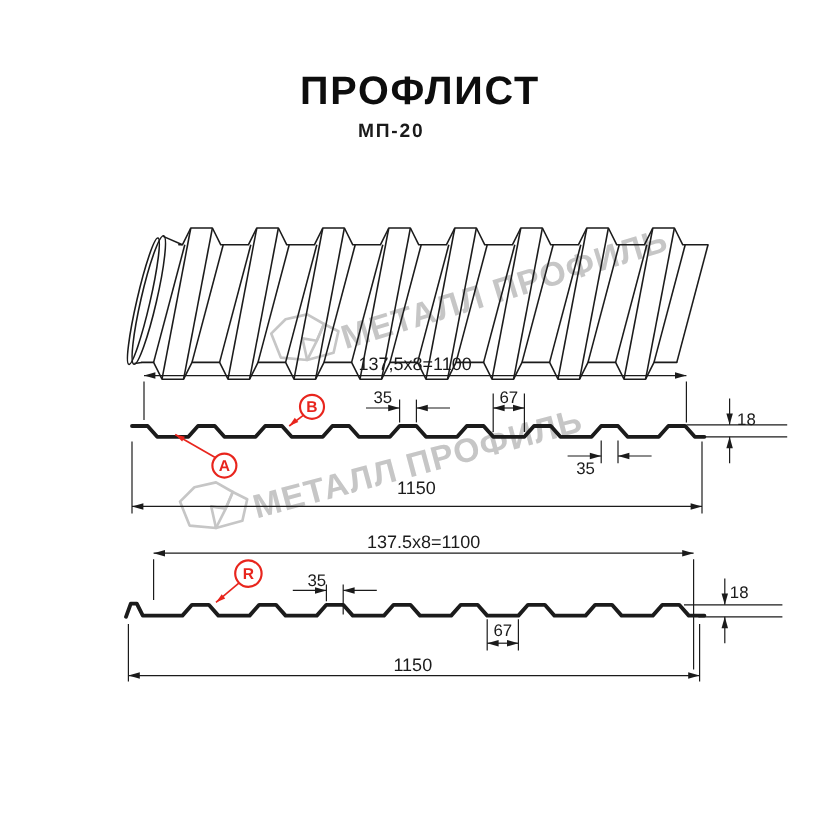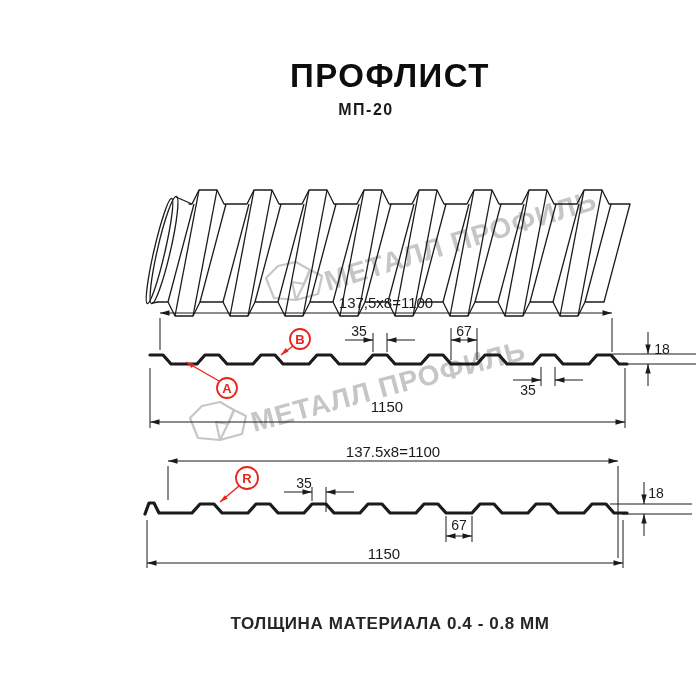--- a/index.html
+++ b/index.html
@@ -1,20 +1,20 @@
 <!DOCTYPE html>
 <html><head>
 <meta charset="utf-8">
 <style>
   html,body{margin:0;padding:0;}
   body{
     width:700px;height:700px;background:#ffffff;position:relative;overflow:hidden;
     font-family:"Liberation Sans", sans-serif;
   }
-  .page{position:absolute;inset:0;margin-left:40px;}
+  .page{position:absolute;inset:0;}
   .title{
     position:absolute;top:57px;left:0;width:700px;text-align:center;
     font-size:33px;font-weight:800;letter-spacing:1.5px;color:#0d0d0d;
   }
   .subtitle{
     position:absolute;top:101px;left:0;width:652px;text-align:center;
     font-size:16px;font-weight:600;letter-spacing:1.5px;color:#1a1a1a;
   }
   .footer{
     position:absolute;top:614px;left:0;width:700px;text-align:center;
@@ -172,14 +172,13 @@
         <text x="264" y="488" text-anchor="middle" font-size="14" fill="#1b1b1b" font-weight="400" letter-spacing="0">35</text>
         <text x="419" y="530" text-anchor="middle" font-size="14" fill="#1b1b1b" font-weight="400" letter-spacing="0">67</text>
         <text x="616" y="498" text-anchor="middle" font-size="14" fill="#1b1b1b" font-weight="400" letter-spacing="0">18</text>
         <circle cx="207" cy="478" r="11" fill="none" stroke="#e8251d" stroke-width="1.8"></circle>
         <text x="207" y="482.5" text-anchor="middle" font-size="13" fill="#e8251d" font-weight="700" letter-spacing="0">R</text>
         <line x1="199" y1="486" x2="180" y2="502" stroke="#e8251d" stroke-width="1.4"></line>
         <polygon points="0,0 -8,2.3 -8,-2.3" transform="translate(180,502) rotate(141)" fill="#e8251d"></polygon>
       </g>
   </svg>
 
-  <div class="footer">ТОЛЩИНА МАТЕРИАЛА 0.4 - 0.8 ММ</div>
 </div>
 
 </body></html>

